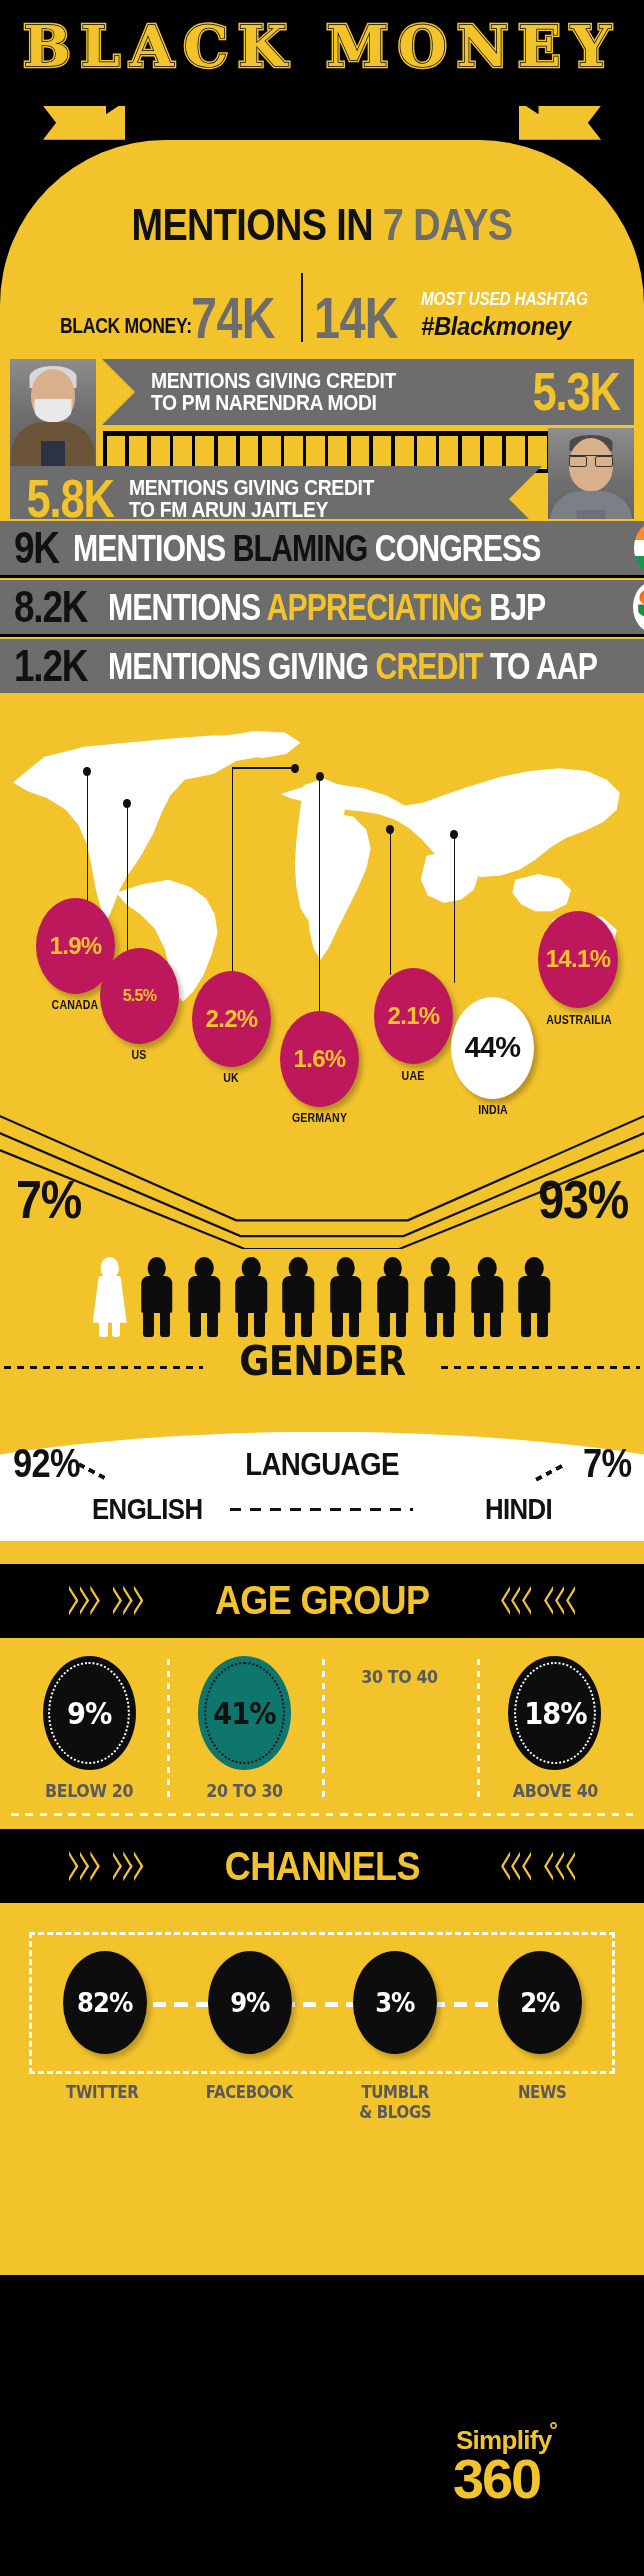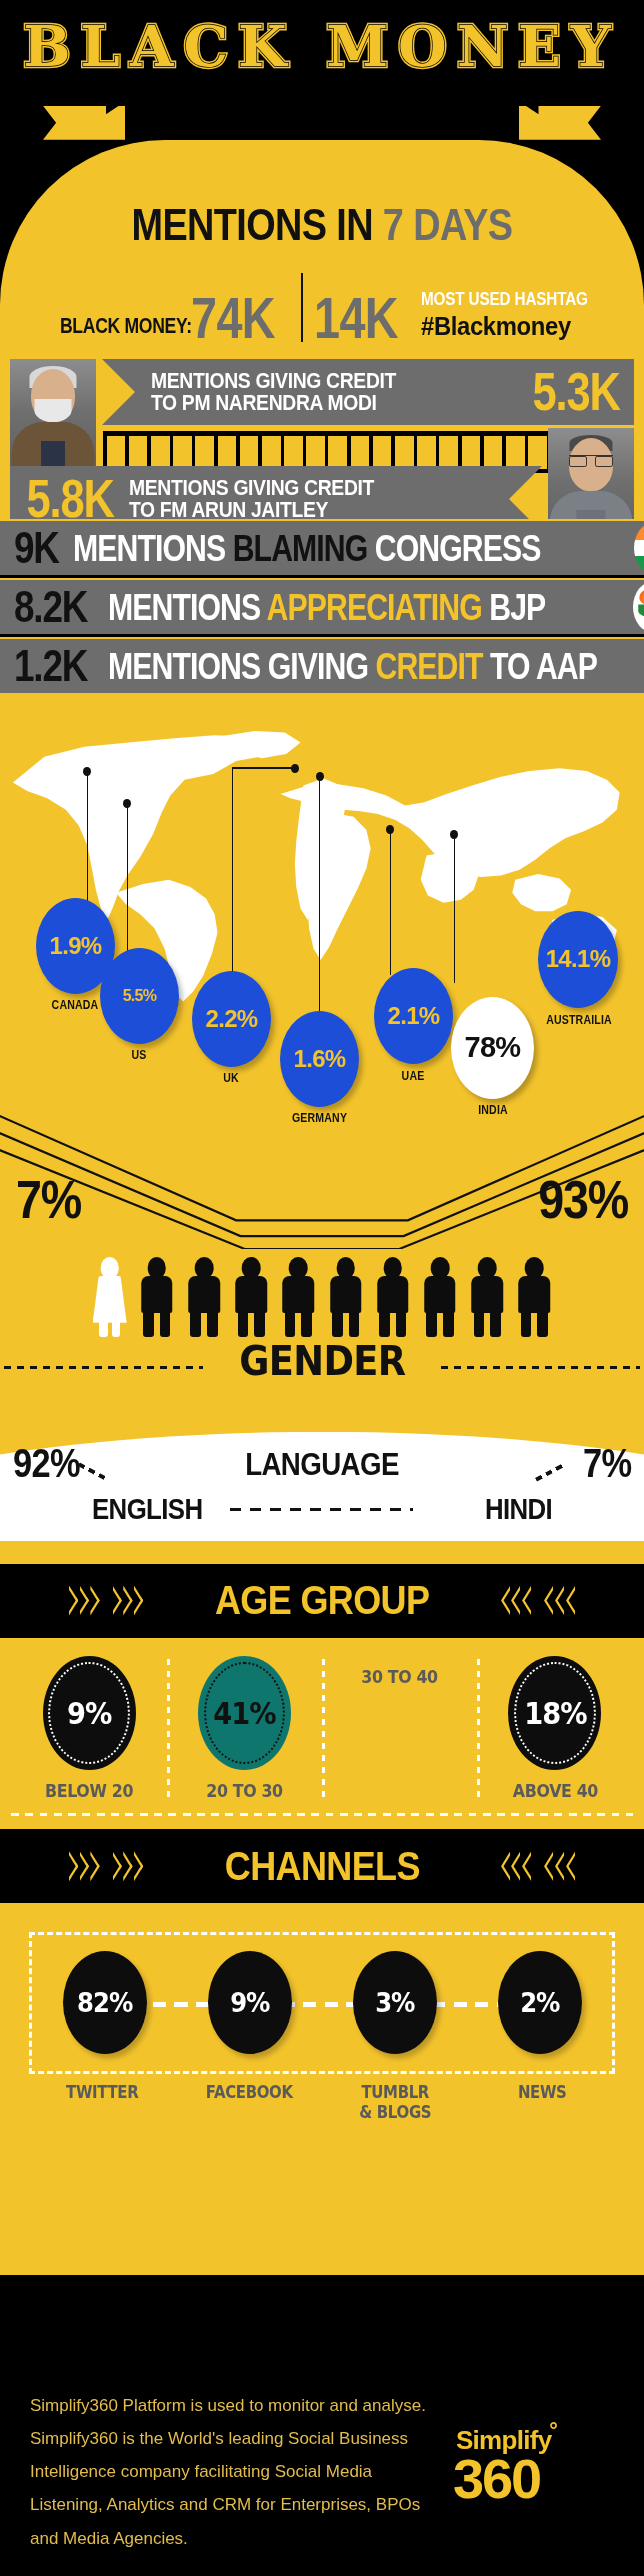--- a/index.html
+++ b/index.html
@@ -107,21 +107,21 @@
   }
   .big-74 {
     font-weight:bold; font-size:57px; color:#6d6d6d; line-height:0.86;
     transform:scaleX(0.82); transform-origin:left bottom; letter-spacing:-0.7px;
   }
   .divider-v { width:2.1px; height:69px; background:#111; margin:0 11.4px 1.4px 7.2px; }
   .big-14 {
     font-weight:bold; font-size:57px; color:#6d6d6d; line-height:0.86;
     transform:scaleX(0.82); transform-origin:left bottom; letter-spacing:-0.7px;
   }
-  .hashtag-col { margin-left:4.3px; padding-bottom:1.4px; }
+  .hashtag-col { margin-left:4.3px; padding-bottom:1.4px;font-style:italic; }
   .hash-top {
     font-weight:bold; font-size:18px; color:#fff; letter-spacing:-0.2px;
     transform:scaleX(0.85); transform-origin:left bottom; white-space:nowrap;
   }
   .hash-big {
     font-weight:bold; font-size:26.5px; color:#111; letter-spacing:-0.4px;
     transform:scaleX(0.9); transform-origin:left top; white-space:nowrap;
     margin-top:1.4px;
   }
 
@@ -251,21 +251,21 @@
     width:31.5px; height:13px; border-radius:0 0 50% 50%;
     background:#1f8a3b;
   }
 
   
   .map-section { position:relative; height:544px; margin-top:11.4px; }
   .map-svg { position:absolute; left:0; top:0; }
   .bubble {
     position:absolute; border-radius:50%;
     display:flex; align-items:center; justify-content:center;
-    background:#1d4ed8; color:#f3c32c;
+    background:#be185d; color:#f3c32c;
     font-weight:bold; letter-spacing:-0.7px;
     box-shadow:3.6px 4.3px 5px rgba(0,0,0,0.25);
   }
   .bubble.white { background:#fff; color:#111; }
   .bubble-lbl {
     position:absolute; font-weight:bold; font-size:12px; color:#111;
     transform:scaleX(0.88); white-space:nowrap; text-align:center;
     letter-spacing:0.2px;
   }
   .pin-line { position:absolute; width:1.4px; background:#111; }
@@ -658,21 +658,21 @@
         <span>1.6%</span>
       </div>
       <div class="bubble-lbl" style="left:273px; top:406px; width:93px;">GERMANY</div>
 
       <div class="bubble" style="left:374px; top:263px; width:79px; height:96px; font-size:24px;">
         <span>2.1%</span>
       </div>
       <div class="bubble-lbl" style="left:381px; top:364px; width:64px;">UAE</div>
 
       <div class="bubble white" style="left:451px; top:292px; width:83px; height:102px; font-size:29px;">
-        <span>78%</span>
+        <span>44%</span>
       </div>
       <div class="bubble-lbl" style="left:461px; top:398px; width:64px;">INDIA</div>
 
       <div class="bubble" style="left:538px; top:206px; width:80px; height:97px; font-size:24px;">
         <span>14.1%</span>
       </div>
       <div class="bubble-lbl" style="left:527px; top:308px; width:104px;">AUSTRAILIA</div>
 
       <svg style="position:absolute;left:0;top:408px;" width="644" height="136" viewBox="0 0 900 190">
         <g stroke="#111" stroke-width="3" fill="none">
@@ -884,23 +884,20 @@
         <div class="ch-lbl">TWITTER</div>
         <div class="ch-lbl">FACEBOOK</div>
         <div class="ch-lbl">TUMBLR<br>&amp; BLOGS</div>
         <div class="ch-lbl">NEWS</div>
       </div>
     </div>
 
   </div>
 
   <div class="footer">
-    <div class="footer-inner">
-      <div class="footer-text">Simplify360 Platform is used to monitor and analyse. Simplify360 is the World's leading Social Business Intelligence company facilitating Social Media Listening, Analytics and CRM for Enterprises, BPOs and Media Agencies.</div>
-    </div>
     <div class="logo">
       <div class="logo-simplify">Simplify</div>
       <div class="logo-360">
         <span>360</span>
         <span class="logo-deg">°</span>
       </div>
     </div>
   </div>
 
 </div>

